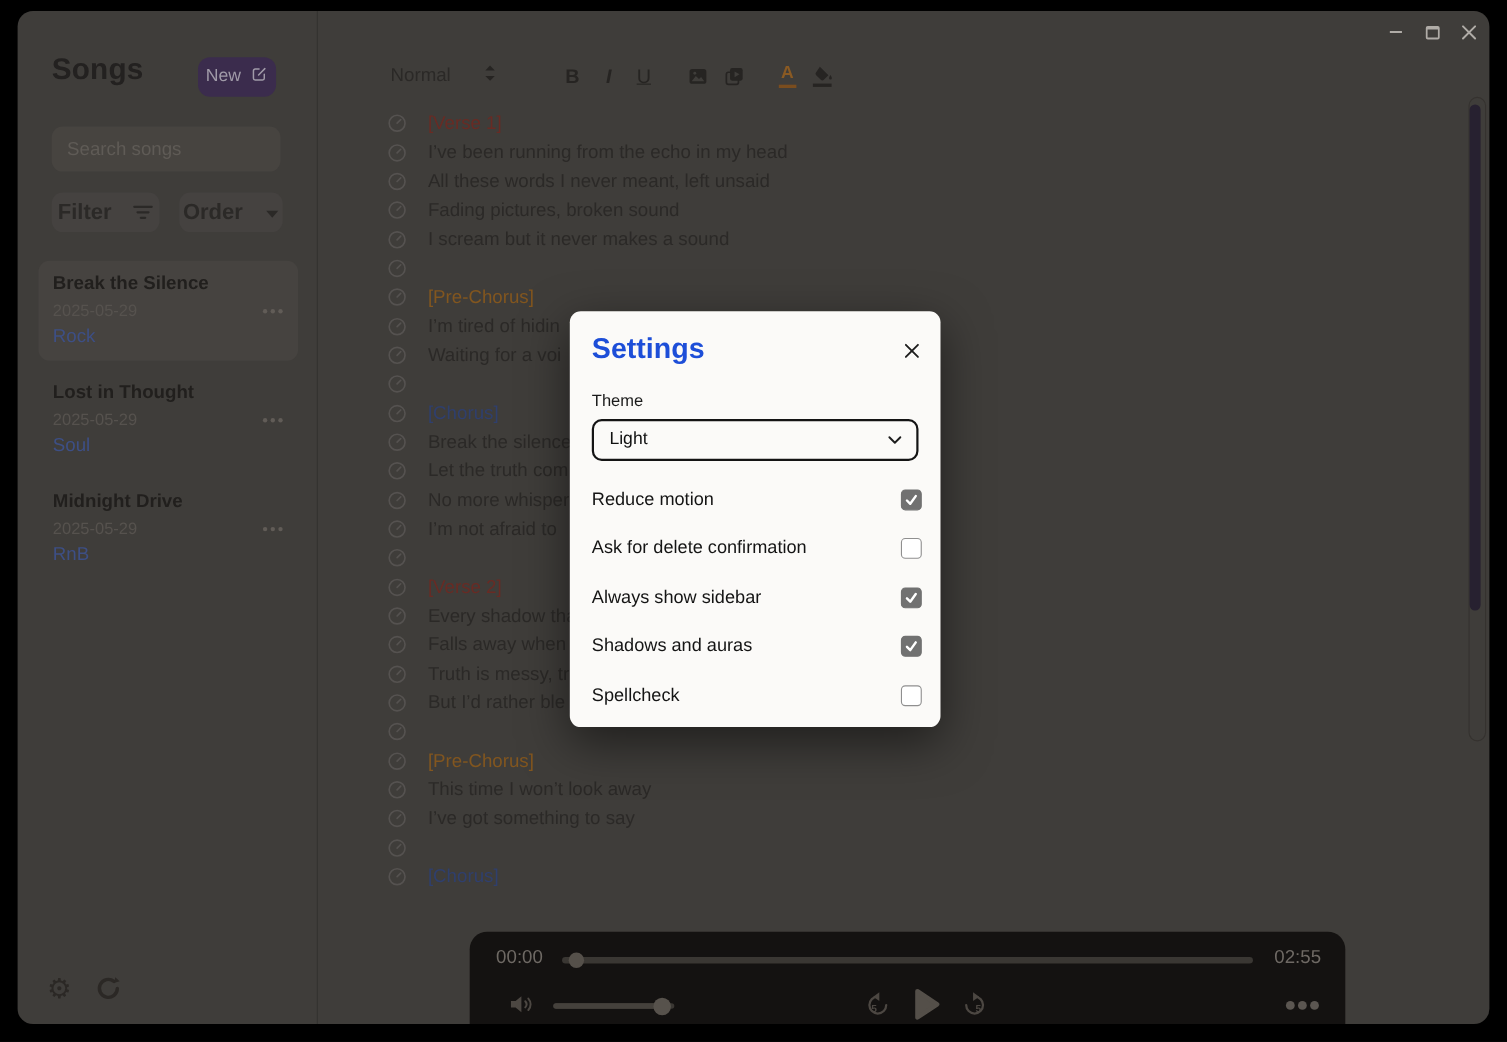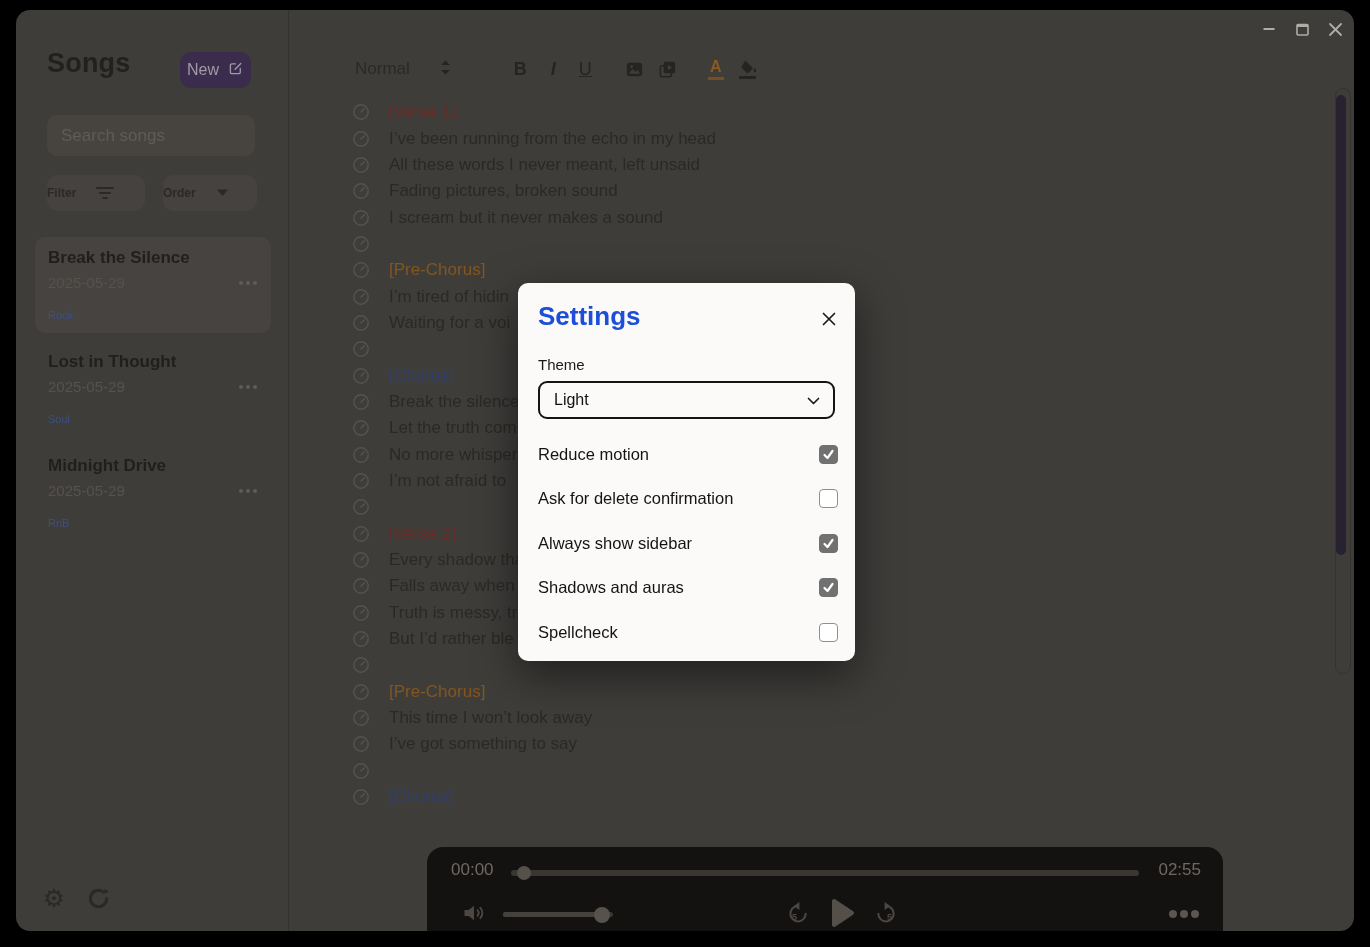--- a/index.html
+++ b/index.html
@@ -19,34 +19,34 @@
   .app-title { position:absolute; left:31px; top:38px; font-size:27px; font-weight:700; color:#232120; letter-spacing:.2px; }
   .new-btn { position:absolute; left:164px; top:42px; width:71px; height:36px; background:#3b2c4d;
              border:none; border-radius:11px; color:#a09aa8; font-size:16px; display:flex;
              align-items:center; justify-content:center; gap:8px; cursor:pointer;
              font-family:inherit; }
   .search { position:absolute; left:31px; top:105px; width:208px; height:41px; background:#474440;
             border:none; border-radius:10px; padding:0 14px; font-size:17px; color:#8a857f;
             font-family:inherit; }
   .search::placeholder { color:#5f5b56; }
   .pill-btn { position:absolute; height:36px; background:#454240; border:none; border-radius:10px;
-              color:#2b2927; font-size:12px; font-weight:600; display:flex; align-items:center;
-              justify-content:flex-start; gap:20px; cursor:pointer; font-family:inherit; }
+              color:#2b2927; font-size:20px; font-weight:600; display:flex; align-items:center;
+              justify-content:center; gap:20px; cursor:pointer; font-family:inherit; }
   .filter-btn { left:31px; top:165px; width:98px; }
   .order-btn  { left:147px; top:165px; width:94px; }
 
   .song-list { position:absolute; left:19px; top:227px; width:236px; }
   .song-item { border-radius:10px; padding:11px 12px 12px 13px; margin-bottom:8px; cursor:pointer; }
   .song-item.selected { background:#464340; }
   .song-title { font-size:17px; font-weight:700; color:#211f1d; }
   .song-meta-row { display:flex; align-items:center; justify-content:space-between; margin-top:6px; }
   .song-date { font-size:15px; color:#56524e; }
   .song-menu { display:flex; gap:3px; cursor:pointer; padding:2px; }
   .song-menu i { width:4px; height:4px; border-radius:50%; background:#615c57; }
-  .song-genre { margin-top:18px; font-size:11px; color:#3d4f85; cursor:pointer; width:max-content; }
+  .song-genre { margin-top:5px; font-size:17px; color:#3d4f85; cursor:pointer; width:max-content; }
 
   .sidebar-foot { position:absolute; left:24px; top:874px; display:flex; gap:16px; align-items:center; }
   .foot-icon { width:28px; height:28px; display:flex; align-items:center; justify-content:center; cursor:pointer; }
   .gear-glyph { font-size:25px; color:#2b2825; line-height:1; font-family:"DejaVu Sans",sans-serif; }
 
   
   .toolbar { position:absolute; left:339px; top:45px; height:28px; display:flex; align-items:center; color:#262422; }
   .tb-format { display:flex; align-items:center; cursor:pointer; }
   .tb-format-label { font-size:17px; color:#2b2927; }
   .tb-btn { display:flex; align-items:center; justify-content:center; cursor:pointer; }

